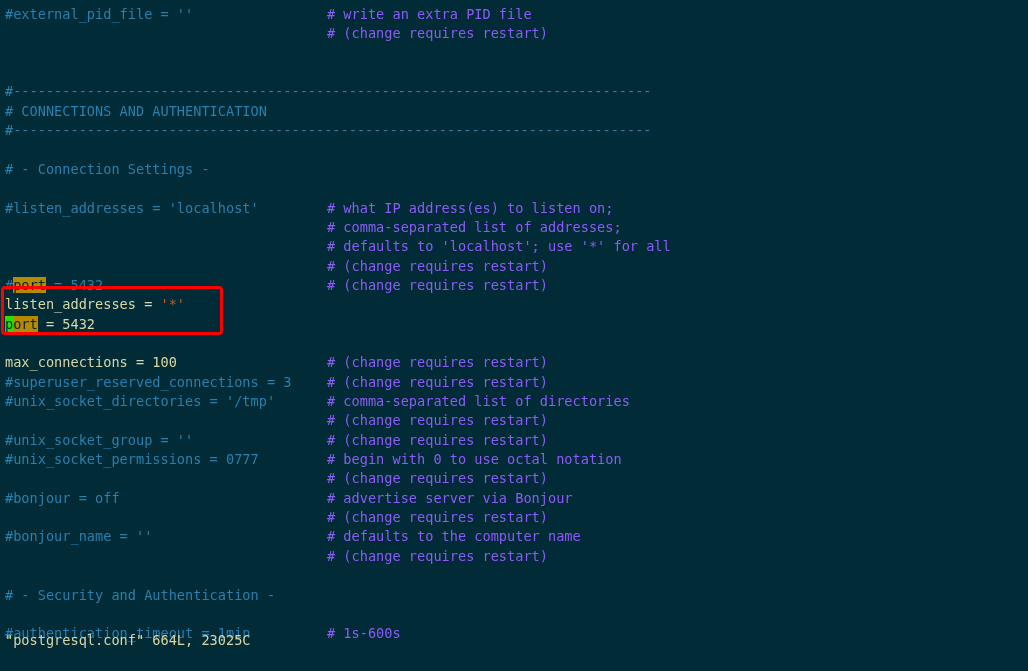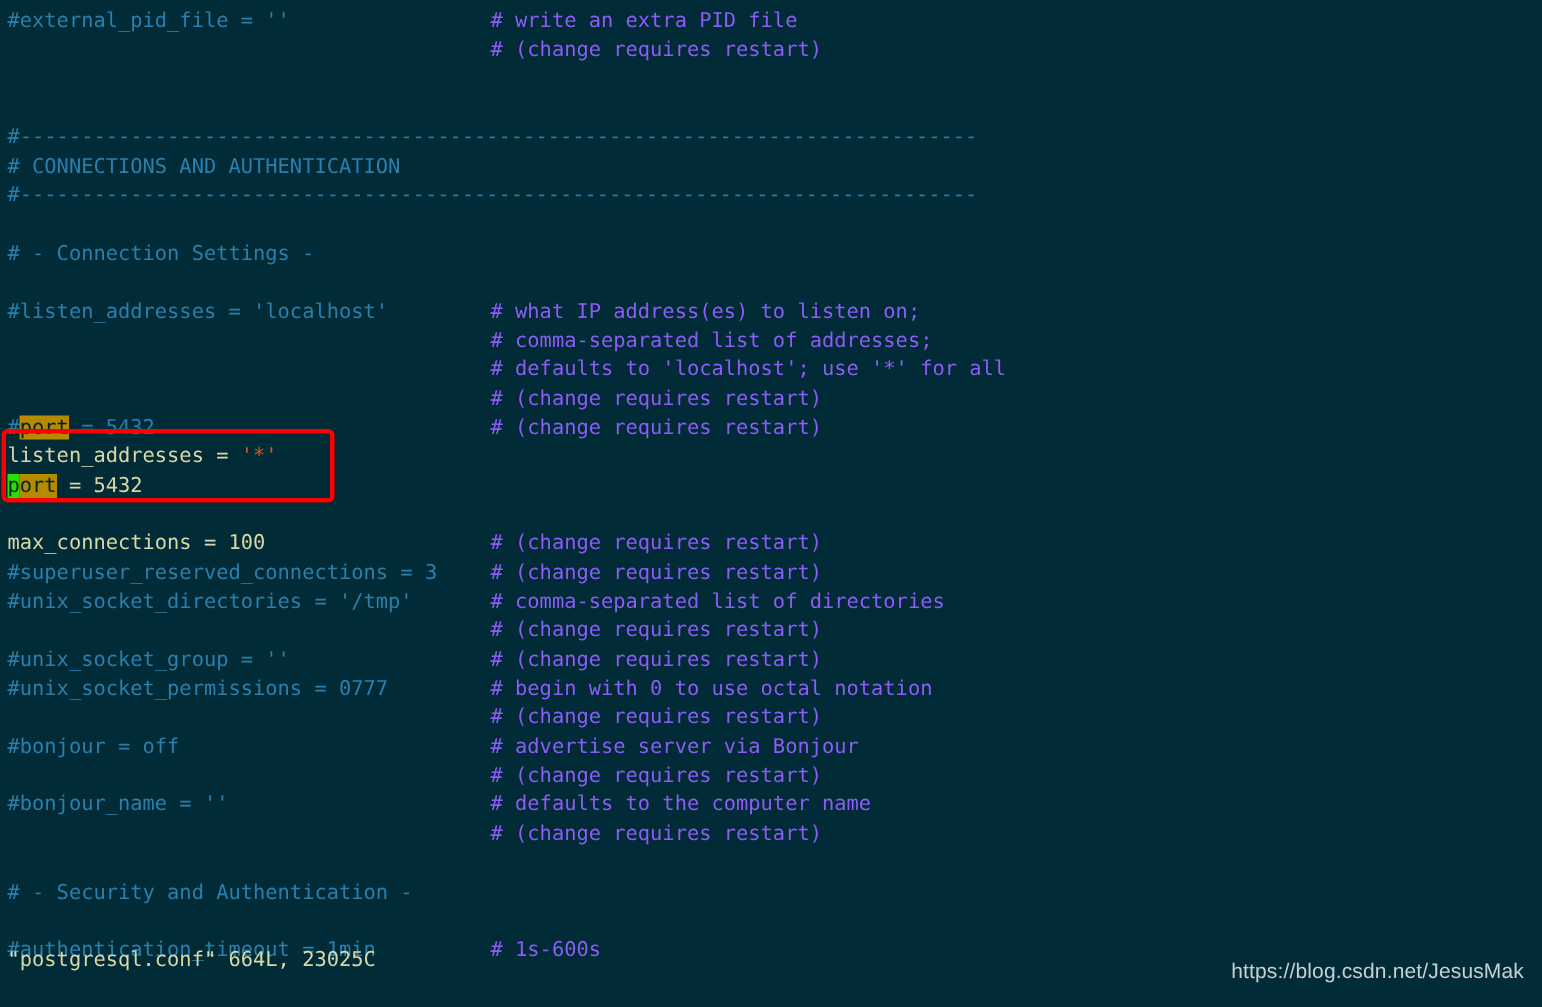--- a/index.html
+++ b/index.html
@@ -80,15 +80,14 @@
 <body>
 
 <div id="screen">
 
   <div id="buffer"><div class="row" style="position: absolute; left: 0px; top: 5px; width: 1028px;"><span class="seg code" style="left: 5px;">#external_pid_file = ''</span><span class="seg cmt" style="left: 327px;"># write an extra PID file</span></div><div class="row" style="position: absolute; left: 0px; top: 24.35px; width: 1028px;"><span class="seg cmt" style="left: 327px;"># (change requires restart)</span></div><div class="row" style="position: absolute; left: 0px; top: 43.7px; width: 1028px;"></div><div class="row" style="position: absolute; left: 0px; top: 63.05px; width: 1028px;"></div><div class="row" style="position: absolute; left: 0px; top: 82.4px; width: 1028px;"><span class="seg code" style="left: 5px;">#------------------------------------------------------------------------------</span></div><div class="row" style="position: absolute; left: 0px; top: 101.75px; width: 1028px;"><span class="seg code" style="left: 5px;"># CONNECTIONS AND AUTHENTICATION</span></div><div class="row" style="position: absolute; left: 0px; top: 121.1px; width: 1028px;"><span class="seg code" style="left: 5px;">#------------------------------------------------------------------------------</span></div><div class="row" style="position: absolute; left: 0px; top: 140.45px; width: 1028px;"></div><div class="row" style="position: absolute; left: 0px; top: 159.8px; width: 1028px;"><span class="seg code" style="left: 5px;"># - Connection Settings -</span></div><div class="row" style="position: absolute; left: 0px; top: 179.15px; width: 1028px;"></div><div class="row" style="position: absolute; left: 0px; top: 198.5px; width: 1028px;"><span class="seg code" style="left: 5px;">#listen_addresses = 'localhost'</span><span class="seg cmt" style="left: 327px;"># what IP address(es) to listen on;</span></div><div class="row" style="position: absolute; left: 0px; top: 217.85px; width: 1028px;"><span class="seg cmt" style="left: 327px;"># comma-separated list of addresses;</span></div><div class="row" style="position: absolute; left: 0px; top: 237.2px; width: 1028px;"><span class="seg cmt" style="left: 327px;"># defaults to 'localhost'; use '*' for all</span></div><div class="row" style="position: absolute; left: 0px; top: 256.55px; width: 1028px;"><span class="seg cmt" style="left: 327px;"># (change requires restart)</span></div><div class="row" style="position: absolute; left: 0px; top: 275.9px; width: 1028px;"><span class="seg code" style="left: 5px;">#<span class="hl">port</span> = 5432</span><span class="seg cmt" style="left: 327px;"># (change requires restart)</span></div><div class="row" style="position: absolute; left: 0px; top: 295.25px; width: 1028px;"><span class="seg active" style="left: 5px;">listen_addresses = <span class="str">'*'</span></span></div><div class="row" style="position: absolute; left: 0px; top: 314.6px; width: 1028px;"><span class="seg active" style="left: 5px;"><span class="cursor">p</span><span class="hl">ort</span> = 5432</span></div><div class="row" style="position: absolute; left: 0px; top: 333.95px; width: 1028px;"></div><div class="row" style="position: absolute; left: 0px; top: 353.3px; width: 1028px;"><span class="seg active" style="left: 5px;">max_connections = 100</span><span class="seg cmt" style="left: 327px;"># (change requires restart)</span></div><div class="row" style="position: absolute; left: 0px; top: 372.65px; width: 1028px;"><span class="seg code" style="left: 5px;">#superuser_reserved_connections = 3</span><span class="seg cmt" style="left: 327px;"># (change requires restart)</span></div><div class="row" style="position: absolute; left: 0px; top: 392px; width: 1028px;"><span class="seg code" style="left: 5px;">#unix_socket_directories = '/tmp'</span><span class="seg cmt" style="left: 327px;"># comma-separated list of directories</span></div><div class="row" style="position: absolute; left: 0px; top: 411.35px; width: 1028px;"><span class="seg cmt" style="left: 327px;"># (change requires restart)</span></div><div class="row" style="position: absolute; left: 0px; top: 430.7px; width: 1028px;"><span class="seg code" style="left: 5px;">#unix_socket_group = ''</span><span class="seg cmt" style="left: 327px;"># (change requires restart)</span></div><div class="row" style="position: absolute; left: 0px; top: 450.05px; width: 1028px;"><span class="seg code" style="left: 5px;">#unix_socket_permissions = 0777</span><span class="seg cmt" style="left: 327px;"># begin with 0 to use octal notation</span></div><div class="row" style="position: absolute; left: 0px; top: 469.4px; width: 1028px;"><span class="seg cmt" style="left: 327px;"># (change requires restart)</span></div><div class="row" style="position: absolute; left: 0px; top: 488.75px; width: 1028px;"><span class="seg code" style="left: 5px;">#bonjour = off</span><span class="seg cmt" style="left: 327px;"># advertise server via Bonjour</span></div><div class="row" style="position: absolute; left: 0px; top: 508.1px; width: 1028px;"><span class="seg cmt" style="left: 327px;"># (change requires restart)</span></div><div class="row" style="position: absolute; left: 0px; top: 527.45px; width: 1028px;"><span class="seg code" style="left: 5px;">#bonjour_name = ''</span><span class="seg cmt" style="left: 327px;"># defaults to the computer name</span></div><div class="row" style="position: absolute; left: 0px; top: 546.8px; width: 1028px;"><span class="seg cmt" style="left: 327px;"># (change requires restart)</span></div><div class="row" style="position: absolute; left: 0px; top: 566.15px; width: 1028px;"></div><div class="row" style="position: absolute; left: 0px; top: 585.5px; width: 1028px;"><span class="seg code" style="left: 5px;"># - Security and Authentication -</span></div><div class="row" style="position: absolute; left: 0px; top: 604.85px; width: 1028px;"></div><div class="row" style="position: absolute; left: 0px; top: 624.2px; width: 1028px;"><span class="seg code" style="left: 5px;">#authentication_timeout = 1min</span><span class="seg cmt" style="left: 327px;"># 1s-600s</span></div></div>
 
   <div id="redbox"></div>
 
   <div class="statusline seg" style="position:absolute; left:5px; top:631px; font-family:'DejaVu Sans Mono', monospace; font-size:13.6px; line-height:19.35px;">"postgresql.conf" 664L, 23025C</div>
 
-  <div id="watermark">https://blog.csdn.net/JesusMak</div>
 
 </div>
 
 </body></html>

